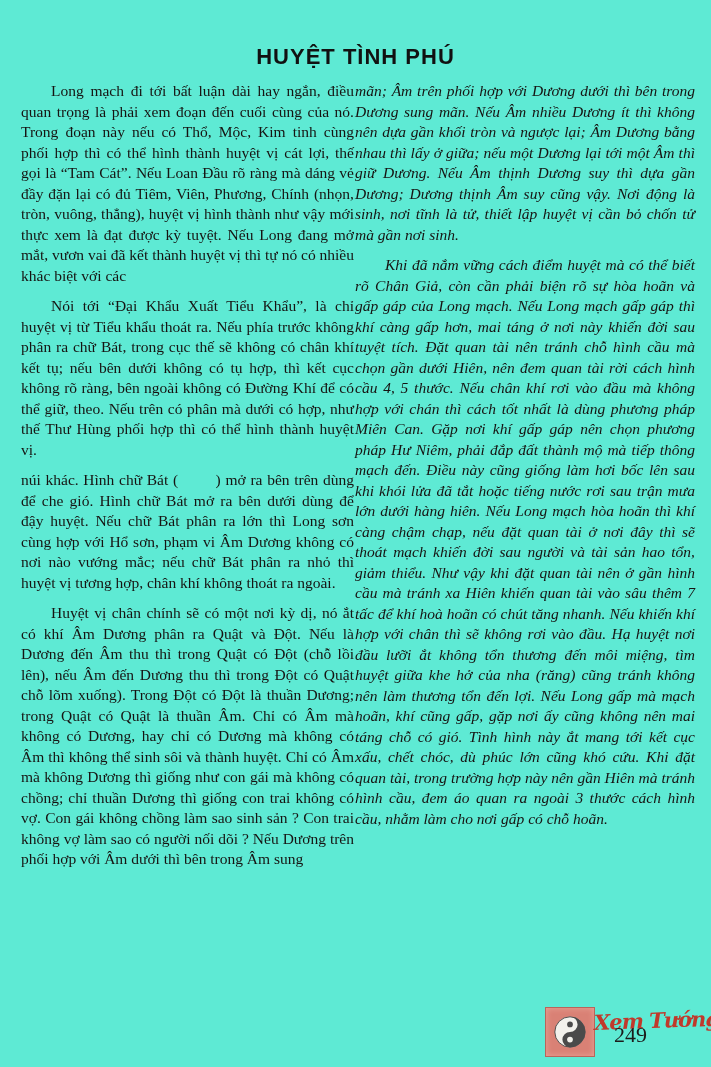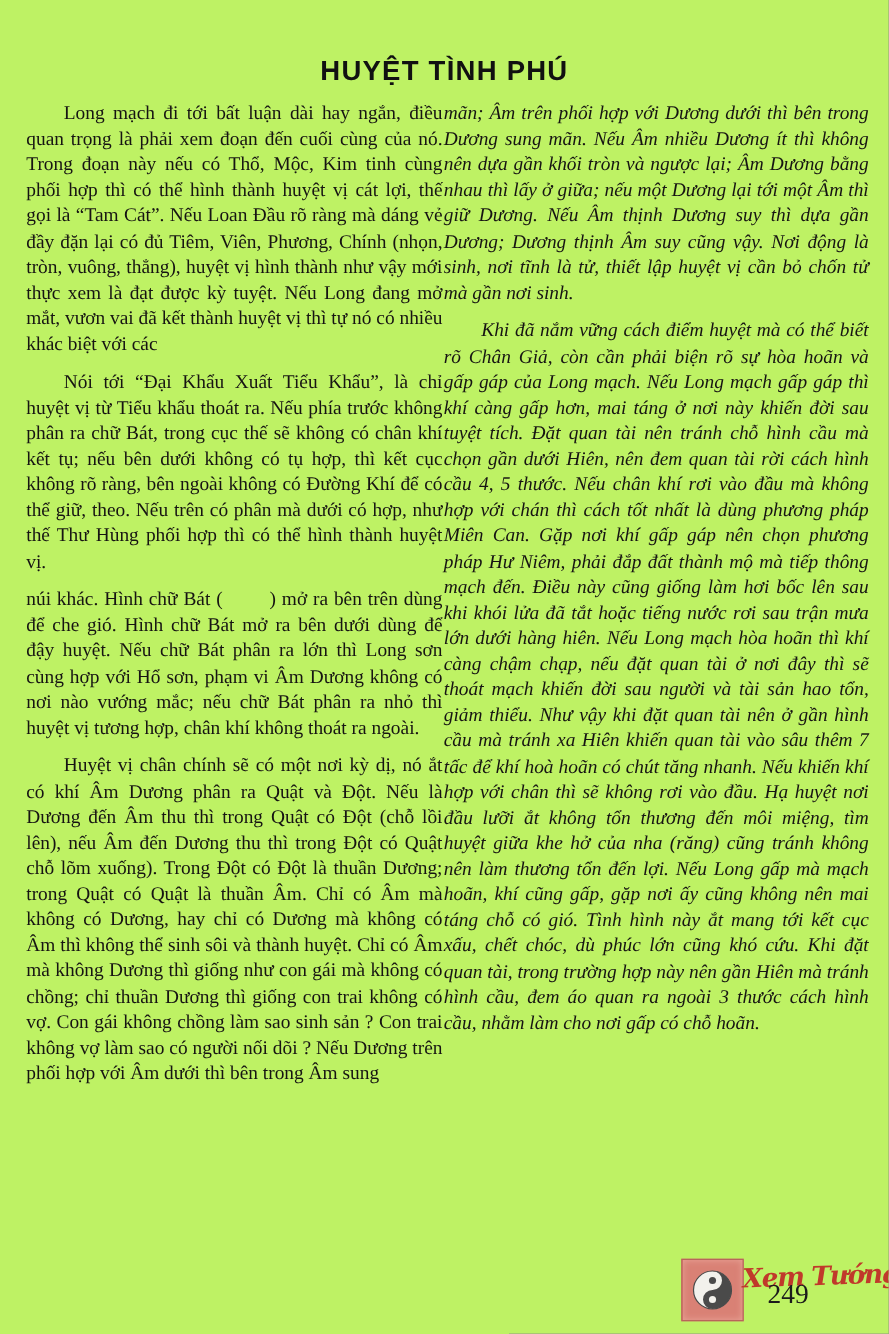--- a/index.html
+++ b/index.html
@@ -1,20 +1,20 @@
 <!DOCTYPE html>
 <html><head>
 <meta charset="utf-8">
 <style>
   html,body{margin:0;padding:0;background:#888;}
   .page{
     position:relative;
     width:711px;height:1067px;
     margin:0 auto;
-    background:#bef264;
+    background:#5eead4;
     overflow:hidden;
     font-family:"Liberation Serif", serif;
     color:#161412;
   }
   .title{
     margin:0;
     padding-top:44px;
     text-align:center;
     font-family:"Liberation Sans", sans-serif;
     font-weight:bold;

